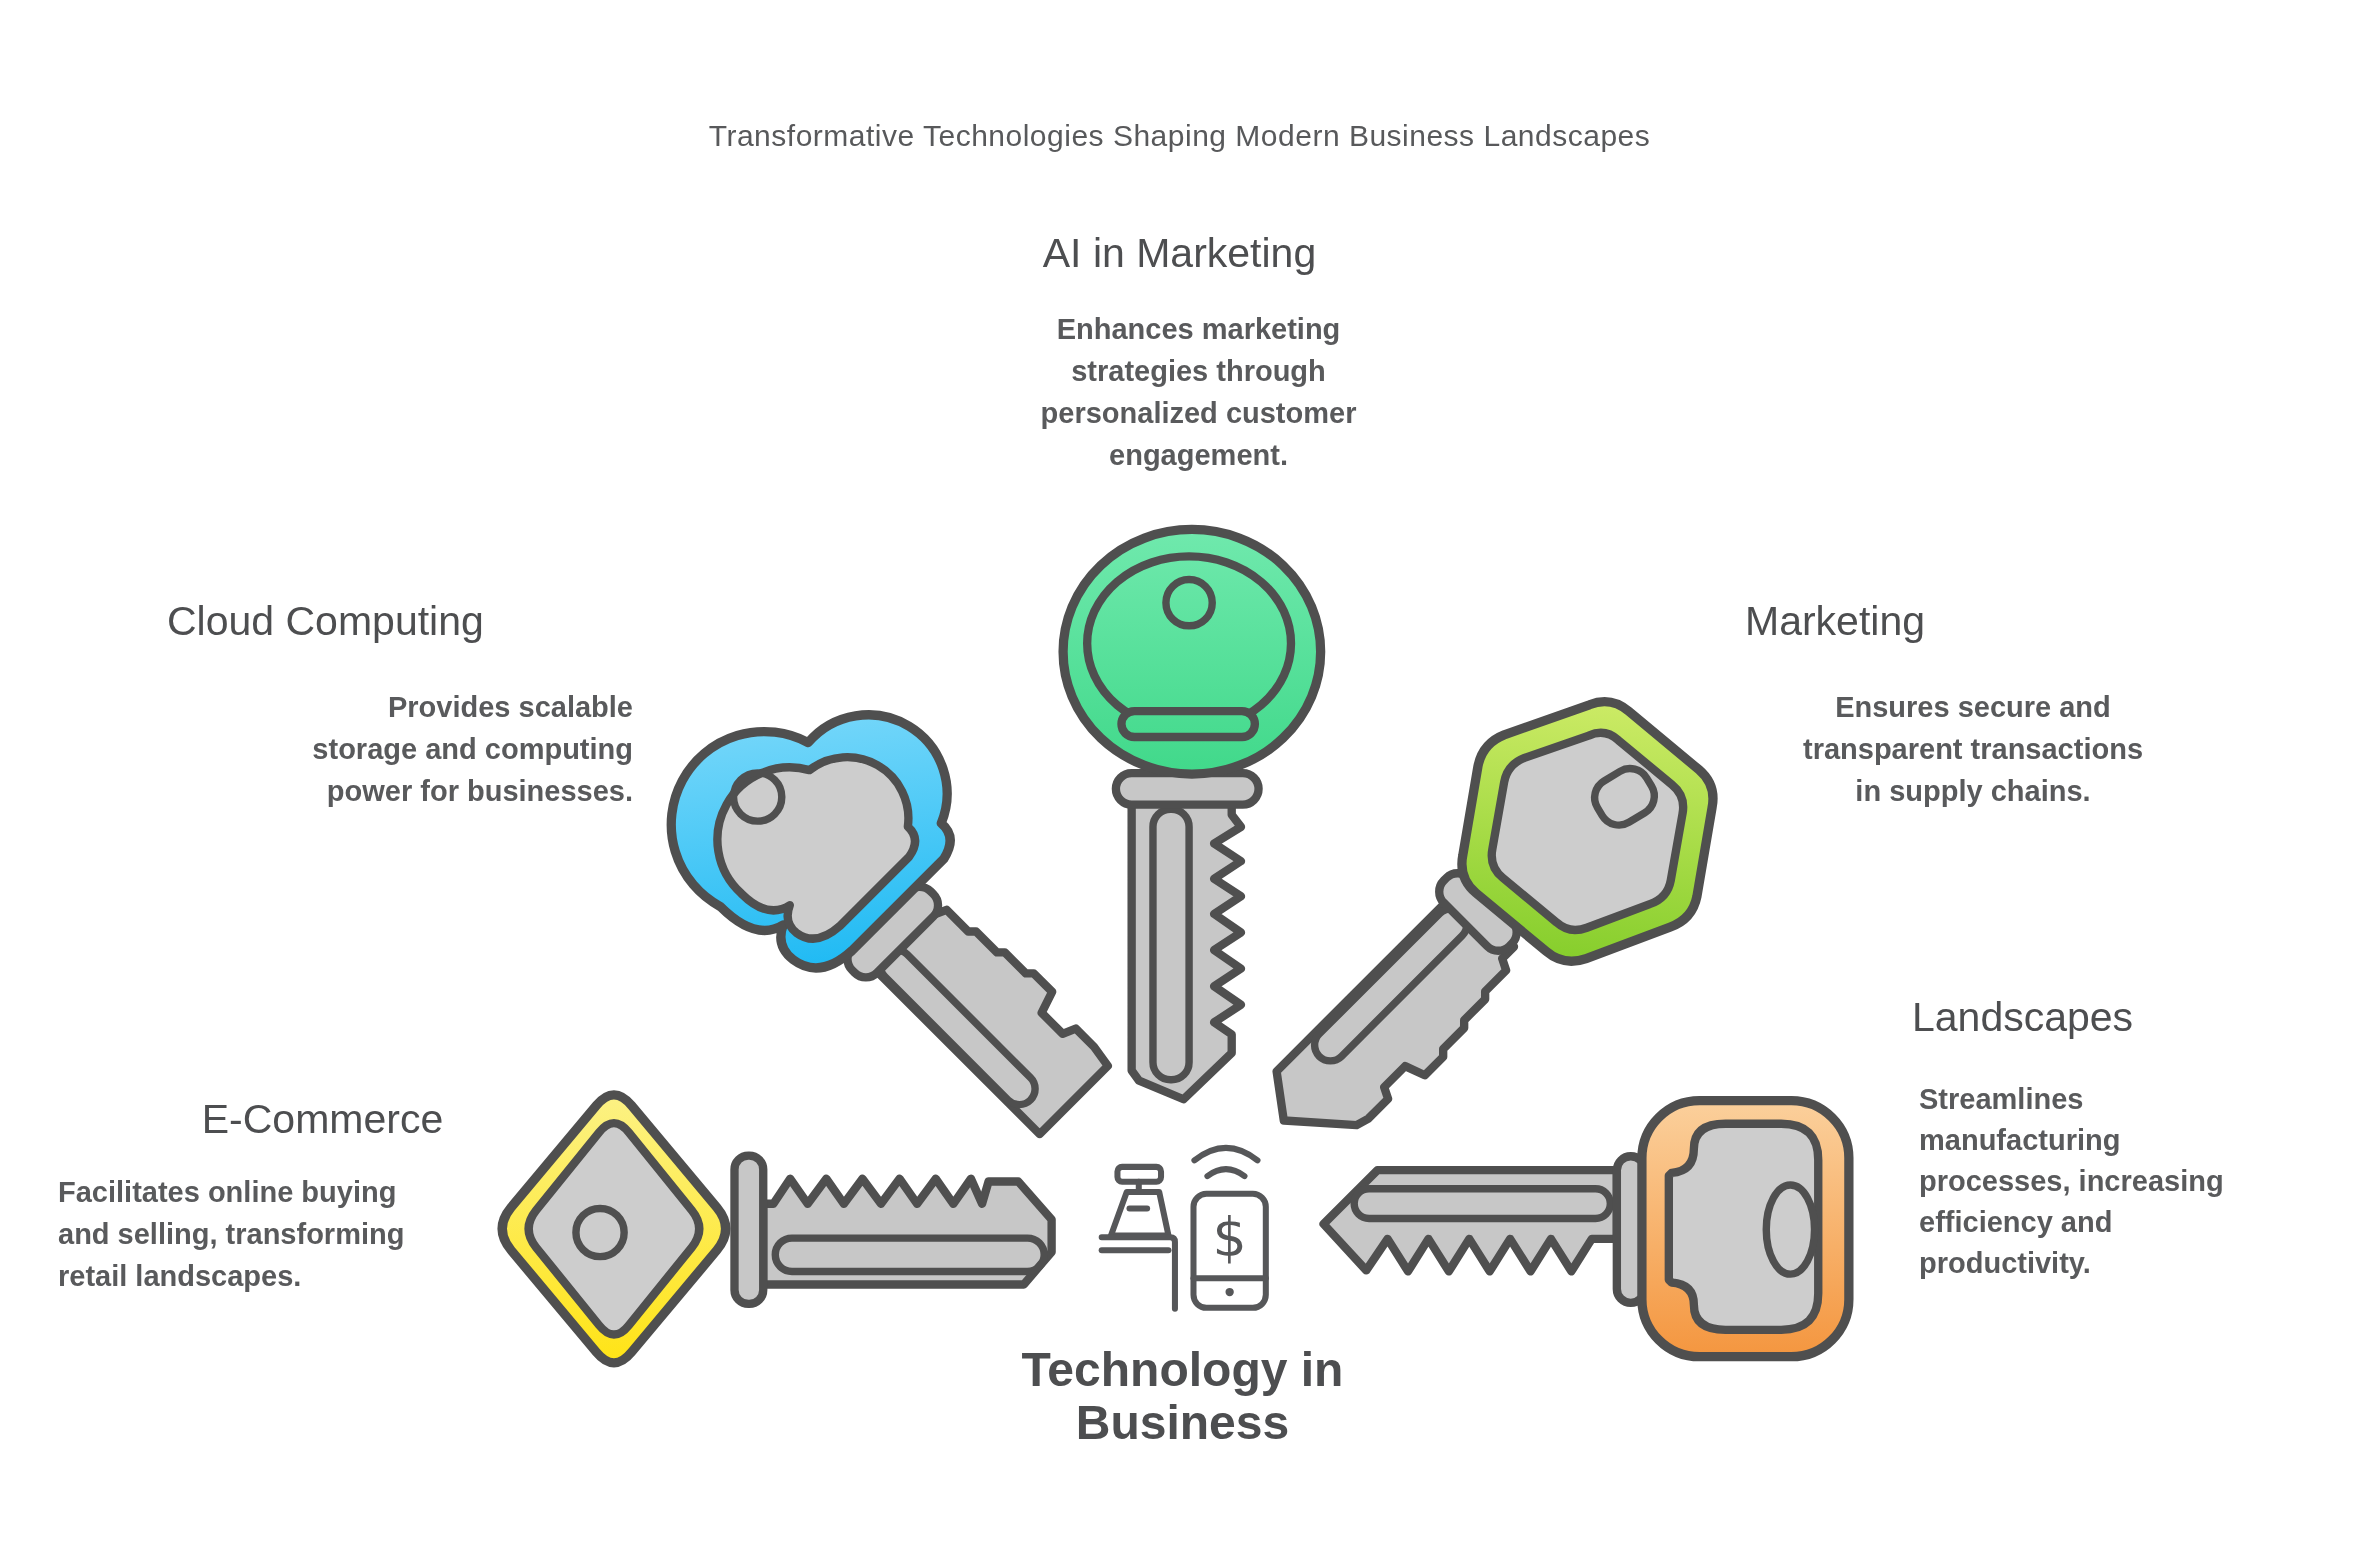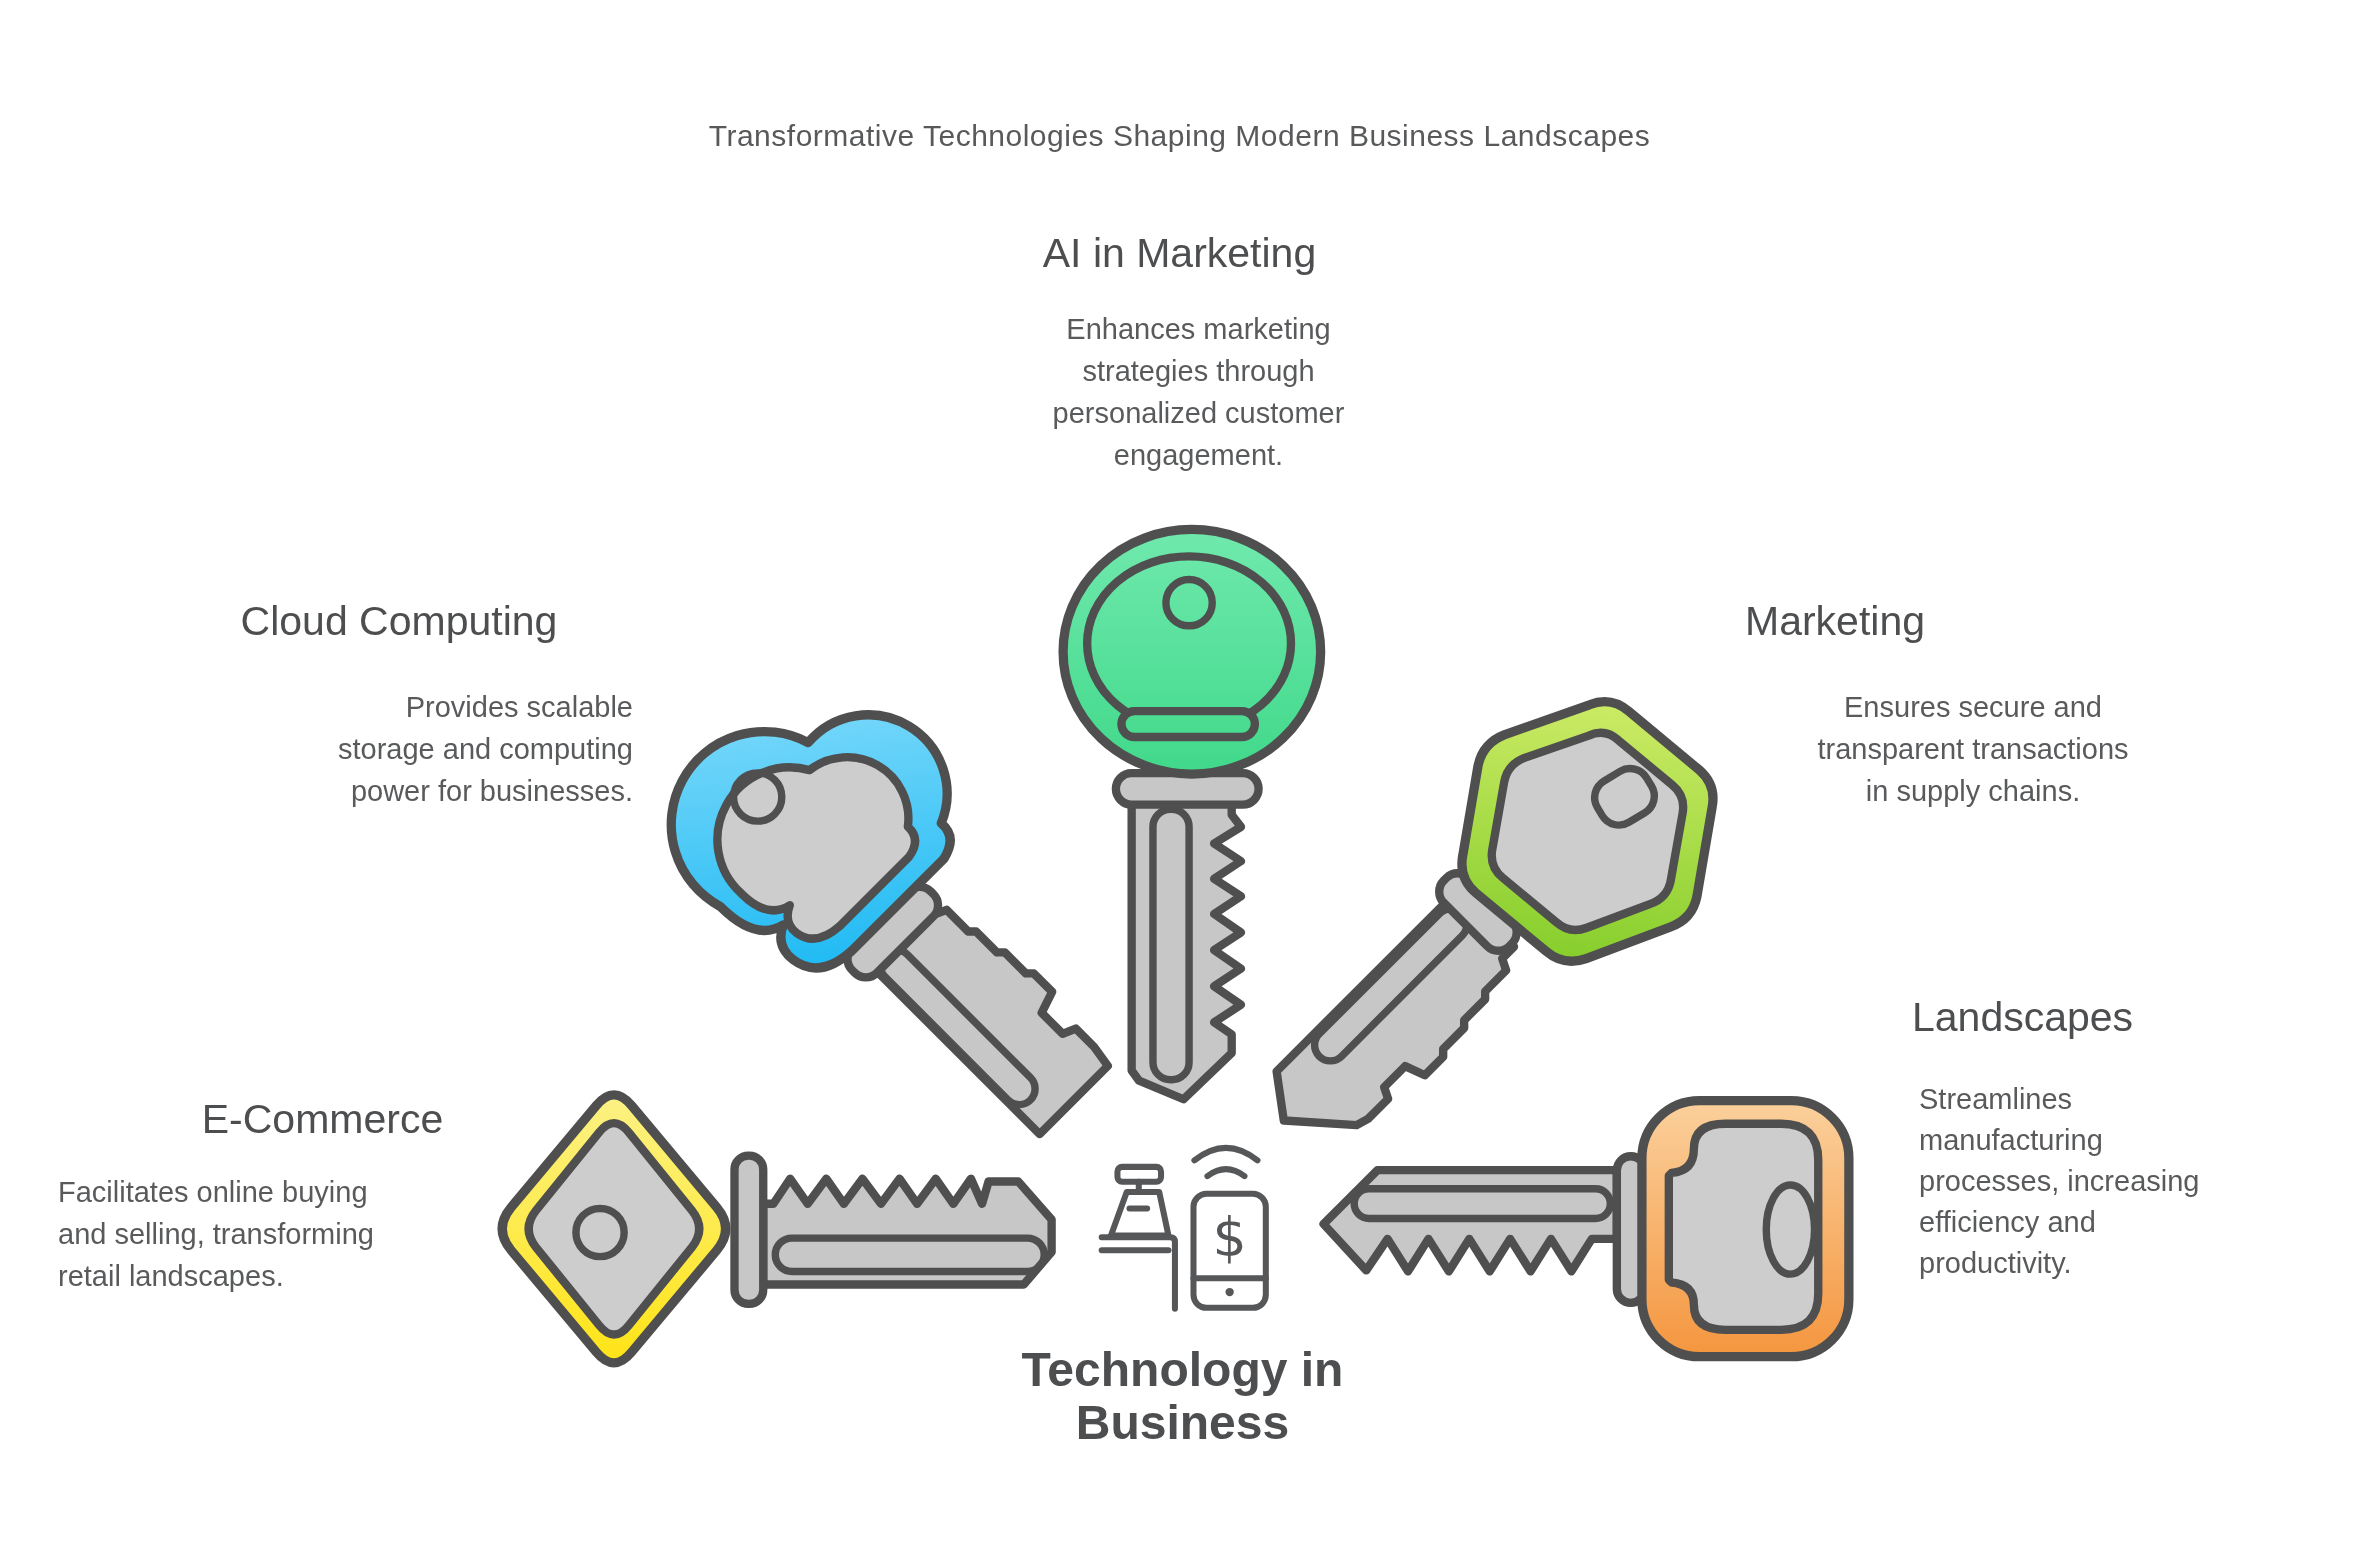--- a/index.html
+++ b/index.html
@@ -2,24 +2,24 @@
 <html style="font-size:15px"><head>
 <meta charset="utf-8">
 <style>
   html,body{margin:0;padding:0;background:#ffffff;}
   body{width:2359px;height:1563px;position:relative;overflow:hidden;
        font-family:"Liberation Sans", sans-serif;}
   .abs{position:absolute;}
   .title{top:119px;left:0;right:0;text-align:center;font-size:30px;
          font-weight:400;color:#58595b;letter-spacing:0.5px;}
   .heading{font-size:41px;font-weight:normal;color:#4d4e50;}
-  .desc{font-size:29px;line-height:42px;color:#595a5c;white-space:pre-line;}
+  .desc{font-size:29px;line-height:42px;color:#595a5c;white-space:pre-line;font-weight:bold;}
   .h-ai{top:230px;left:0;right:0;text-align:center;}
   .d-ai{top:308px;left:920px;width:557px;text-align:center;}
-  .h-cloud{top:598px;left:167px;width:464px;text-align:center;}
+  .h-cloud{top:598px;left:167px;width:464px;text-align:left;}
   .d-cloud{top:686px;left:169px;width:464px;text-align:right;}
   .h-block{top:598px;left:1745px;width:482px;text-align:left;}
   .d-block{top:686px;left:1732px;width:482px;text-align:center;}
   .h-ecom{top:1096px;left:137px;width:371px;text-align:center;}
   .d-ecom{top:1171px;left:58px;width:417px;text-align:left;}
   .h-auto{top:994px;left:1912px;width:399px;text-align:left;}
   .d-auto{top:1079px;left:1919px;width:399px;text-align:left;line-height:41px;}
   .center-label{top:1343px;left:997px;width:371px;text-align:center;
                 font-size:48px;font-weight:bold;color:#4d4e50;line-height:53px;
                 white-space:pre-line;}

